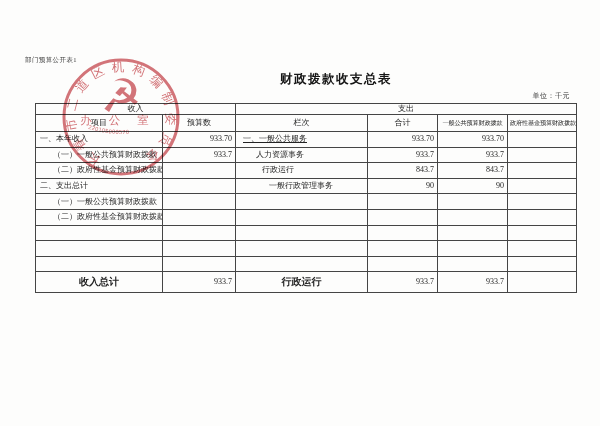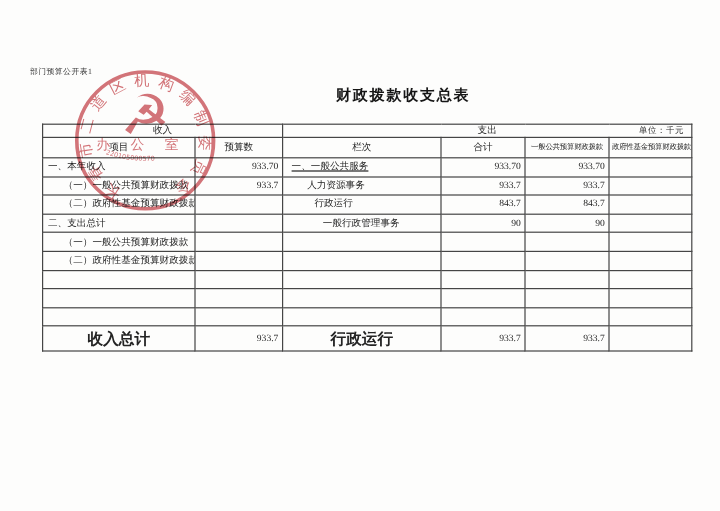--- a/index.html
+++ b/index.html
@@ -12,42 +12,42 @@
   .doc-label{
     position:absolute;left:25px;top:56px;
     font-size:6.5px;letter-spacing:.4px;color:#3a3a3a;
   }
   .title{
     position:absolute;left:0;top:71px;width:600px;
     text-align:center;font-size:12.5px;font-weight:bold;
     letter-spacing:1.5px;color:#161616;margin-left:36px;
   }
   .unit{
-    position:absolute;top:104px;right:30px;
+    position:absolute;top:91px;right:30px;
     font-size:7px;color:#2e2e2e;letter-spacing:.5px;text-align:center;
   }
   .tbl-wrap{position:absolute;left:35px;top:103px;}
   table{
     border-collapse:collapse;table-layout:fixed;width:541px;
     font-size:8px;color:#242424;
   }
   td,th{
     border:1px solid #454545;padding:0 2px;font-weight:normal;
     overflow:hidden;white-space:nowrap;line-height:1;
   }
   table{border:1.5px solid #2e2e2e;}
   tr.h1 td{height:10px;text-align:center;font-size:8px;}
   tr.h2 td{height:16px;text-align:center;}
   tbody td{height:14.6px;}
   tfoot td{height:20px;}
   .small-hdr{font-size:6.2px;letter-spacing:-.2px;}
   .lbl{text-align:left;}
   .num{text-align:right;padding-right:3px;font-size:8px;}
   .ctr{text-align:center;}
-  .bold{font-weight:bold;font-size:13px;}
+  .bold{font-weight:bold;font-size:10px;}
   
   .i0{padding-left:4px;} .i1{padding-left:17px;}
   .e0{padding-left:7px;text-decoration:underline;} .e1{padding-left:20px;} .e2{padding-left:26px;} .e3{padding-left:33px;}
   .stamp{
     position:absolute;left:57px;top:55px;width:128px;height:128px;
     opacity:.82;mix-blend-mode:multiply;pointer-events:none;
   }
   .stamp text{font-family:"DejaVu Sans","Liberation Sans",sans-serif;}
 </style>
 </head>

